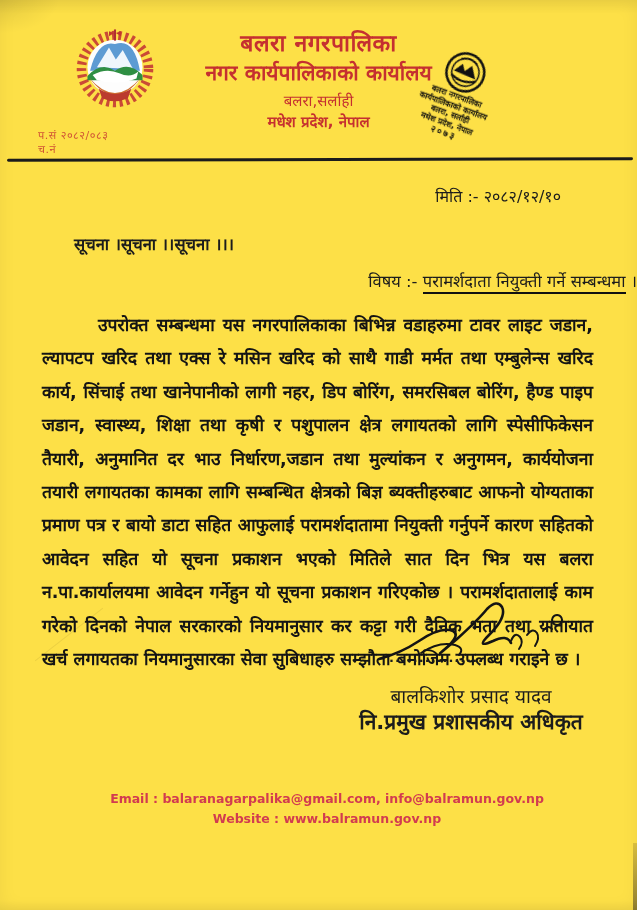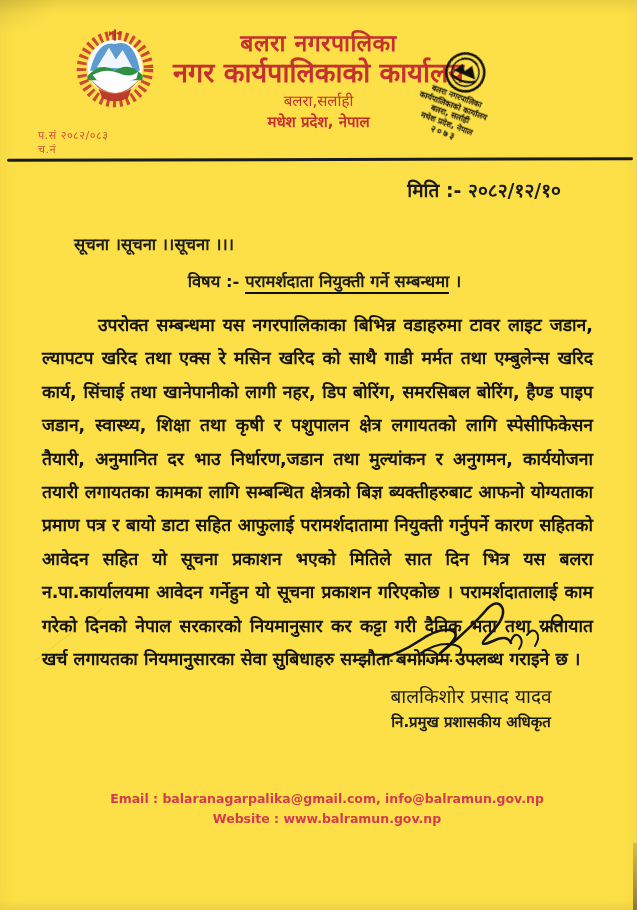--- a/index.html
+++ b/index.html
@@ -7,57 +7,57 @@
   body { font-family:"DejaVu Sans", sans-serif; }
   .page {
     position:relative; width:637px; height:910px; margin:0 auto;
     background:#fde047; overflow:hidden; color:#1c1c1c;
     box-shadow:inset 0 0 18px rgba(0,0,0,0.06);
   }
   
   .logo { position:absolute; left:72px; top:25px; width:86px; height:88px; }
   .head-center { position:absolute; left:0; right:0; top:28px; text-align:center; }
   .title-main   { font-size:23px; font-weight:700; letter-spacing:0.5px; line-height:30px; }
-  .title-office { font-size:27px; font-weight:700; line-height:30px; }
+  .title-office { font-size:21px; font-weight:700; line-height:30px; }
   .title-addr   { font-size:15px; font-weight:400; line-height:21px; margin-top:3px; }
   .title-prov   { font-size:15px; font-weight:700; line-height:21px; }
   .refs { position:absolute; left:38px; top:129px; font-size:11px; font-weight:400; line-height:14px; opacity:0.8; letter-spacing:0.5px; }
   
   .stamp {
     position:absolute; left:396px; top:50px; width:122px;
     transform:rotate(20deg); transform-origin:50% 50%;
     text-align:center; color:#0d0d0d; filter:blur(0.2px);
   }
   .stamp-emblem { width:42px; height:42px; margin:0 auto; display:block; }
   .stamp-line  { font-size:8px; font-weight:700; line-height:9.5px; white-space:nowrap; }
   .stamp-year  { font-size:9px; font-weight:700; line-height:11px; letter-spacing:2px; }
   .head-rule {
     position:absolute; left:7px; right:4px; top:158px; height:3px;
     background:#1b1b1b; transform:rotate(-0.15deg); border-radius:2px;
   }
   
-  .date-line { position:absolute; top:177px; right:76px; font-size:19px; font-weight:700; }
+  .date-line { position:absolute; top:185px; right:76px; font-size:16px; font-weight:400; }
   .notices {
     position:absolute; top:232px; left:74px; right:70px;
     display:flex; justify-content:flex-start;
     font-size:16.5px; font-weight:700;
   }
-  .subject { position:absolute; top:269px; left:12px; right:0; text-align:center; font-size:16.5px; font-weight:700; }
+  .subject { position:absolute; top:269px; left:12px; right:0; text-align:right; font-size:16.5px; font-weight:400; }
   .subject .u { border-bottom:2px solid #111; padding-bottom:1px; }
   .body-text {
     position:absolute; top:309px; left:42px; right:44px;
     font-size:17.5px; font-weight:600; line-height:33.4px;
     text-align:justify; text-indent:56px; color:#141414;
   }
   
   .sig-block { position:absolute; top:651px; right:48px; width:236px; text-align:center; }
   .sig-scribble { position:absolute; left:8px; top:-50px; width:220px; height:72px; }
   .sig-dots { font-size:13px; font-weight:700; letter-spacing:1px; line-height:14px; text-align:left; padding-left:36px; }
   .sig-name  { font-size:19px; font-weight:400; line-height:26px; margin-top:18px; }
-  .sig-title { font-size:15px; font-weight:700; line-height:26px; }
+  .sig-title { font-size:21px; font-weight:700; line-height:26px; }
   
   .footer { position:absolute; top:789px; left:17px; right:0; text-align:center; font-weight:700; font-size:12.5px; line-height:20px; }
   
   .art-topedge { position:absolute; left:0; top:0; right:0; height:14px;
     background:linear-gradient(180deg, rgba(0,0,0,0.05), rgba(0,0,0,0)); }
   .art-corner-tl { position:absolute; left:0; top:0; width:60px; height:34px;
     background:radial-gradient(ellipse at 0 0, rgba(0,0,0,0.10), rgba(0,0,0,0) 70%); }
   .art-crease { position:absolute; left:26px; top:634px; width:86px; height:1px;
     background:rgba(0,0,0,0.07); transform:rotate(-38deg); }
   .art-right-sliver { position:absolute; right:0; top:843px; width:4px; height:67px;

